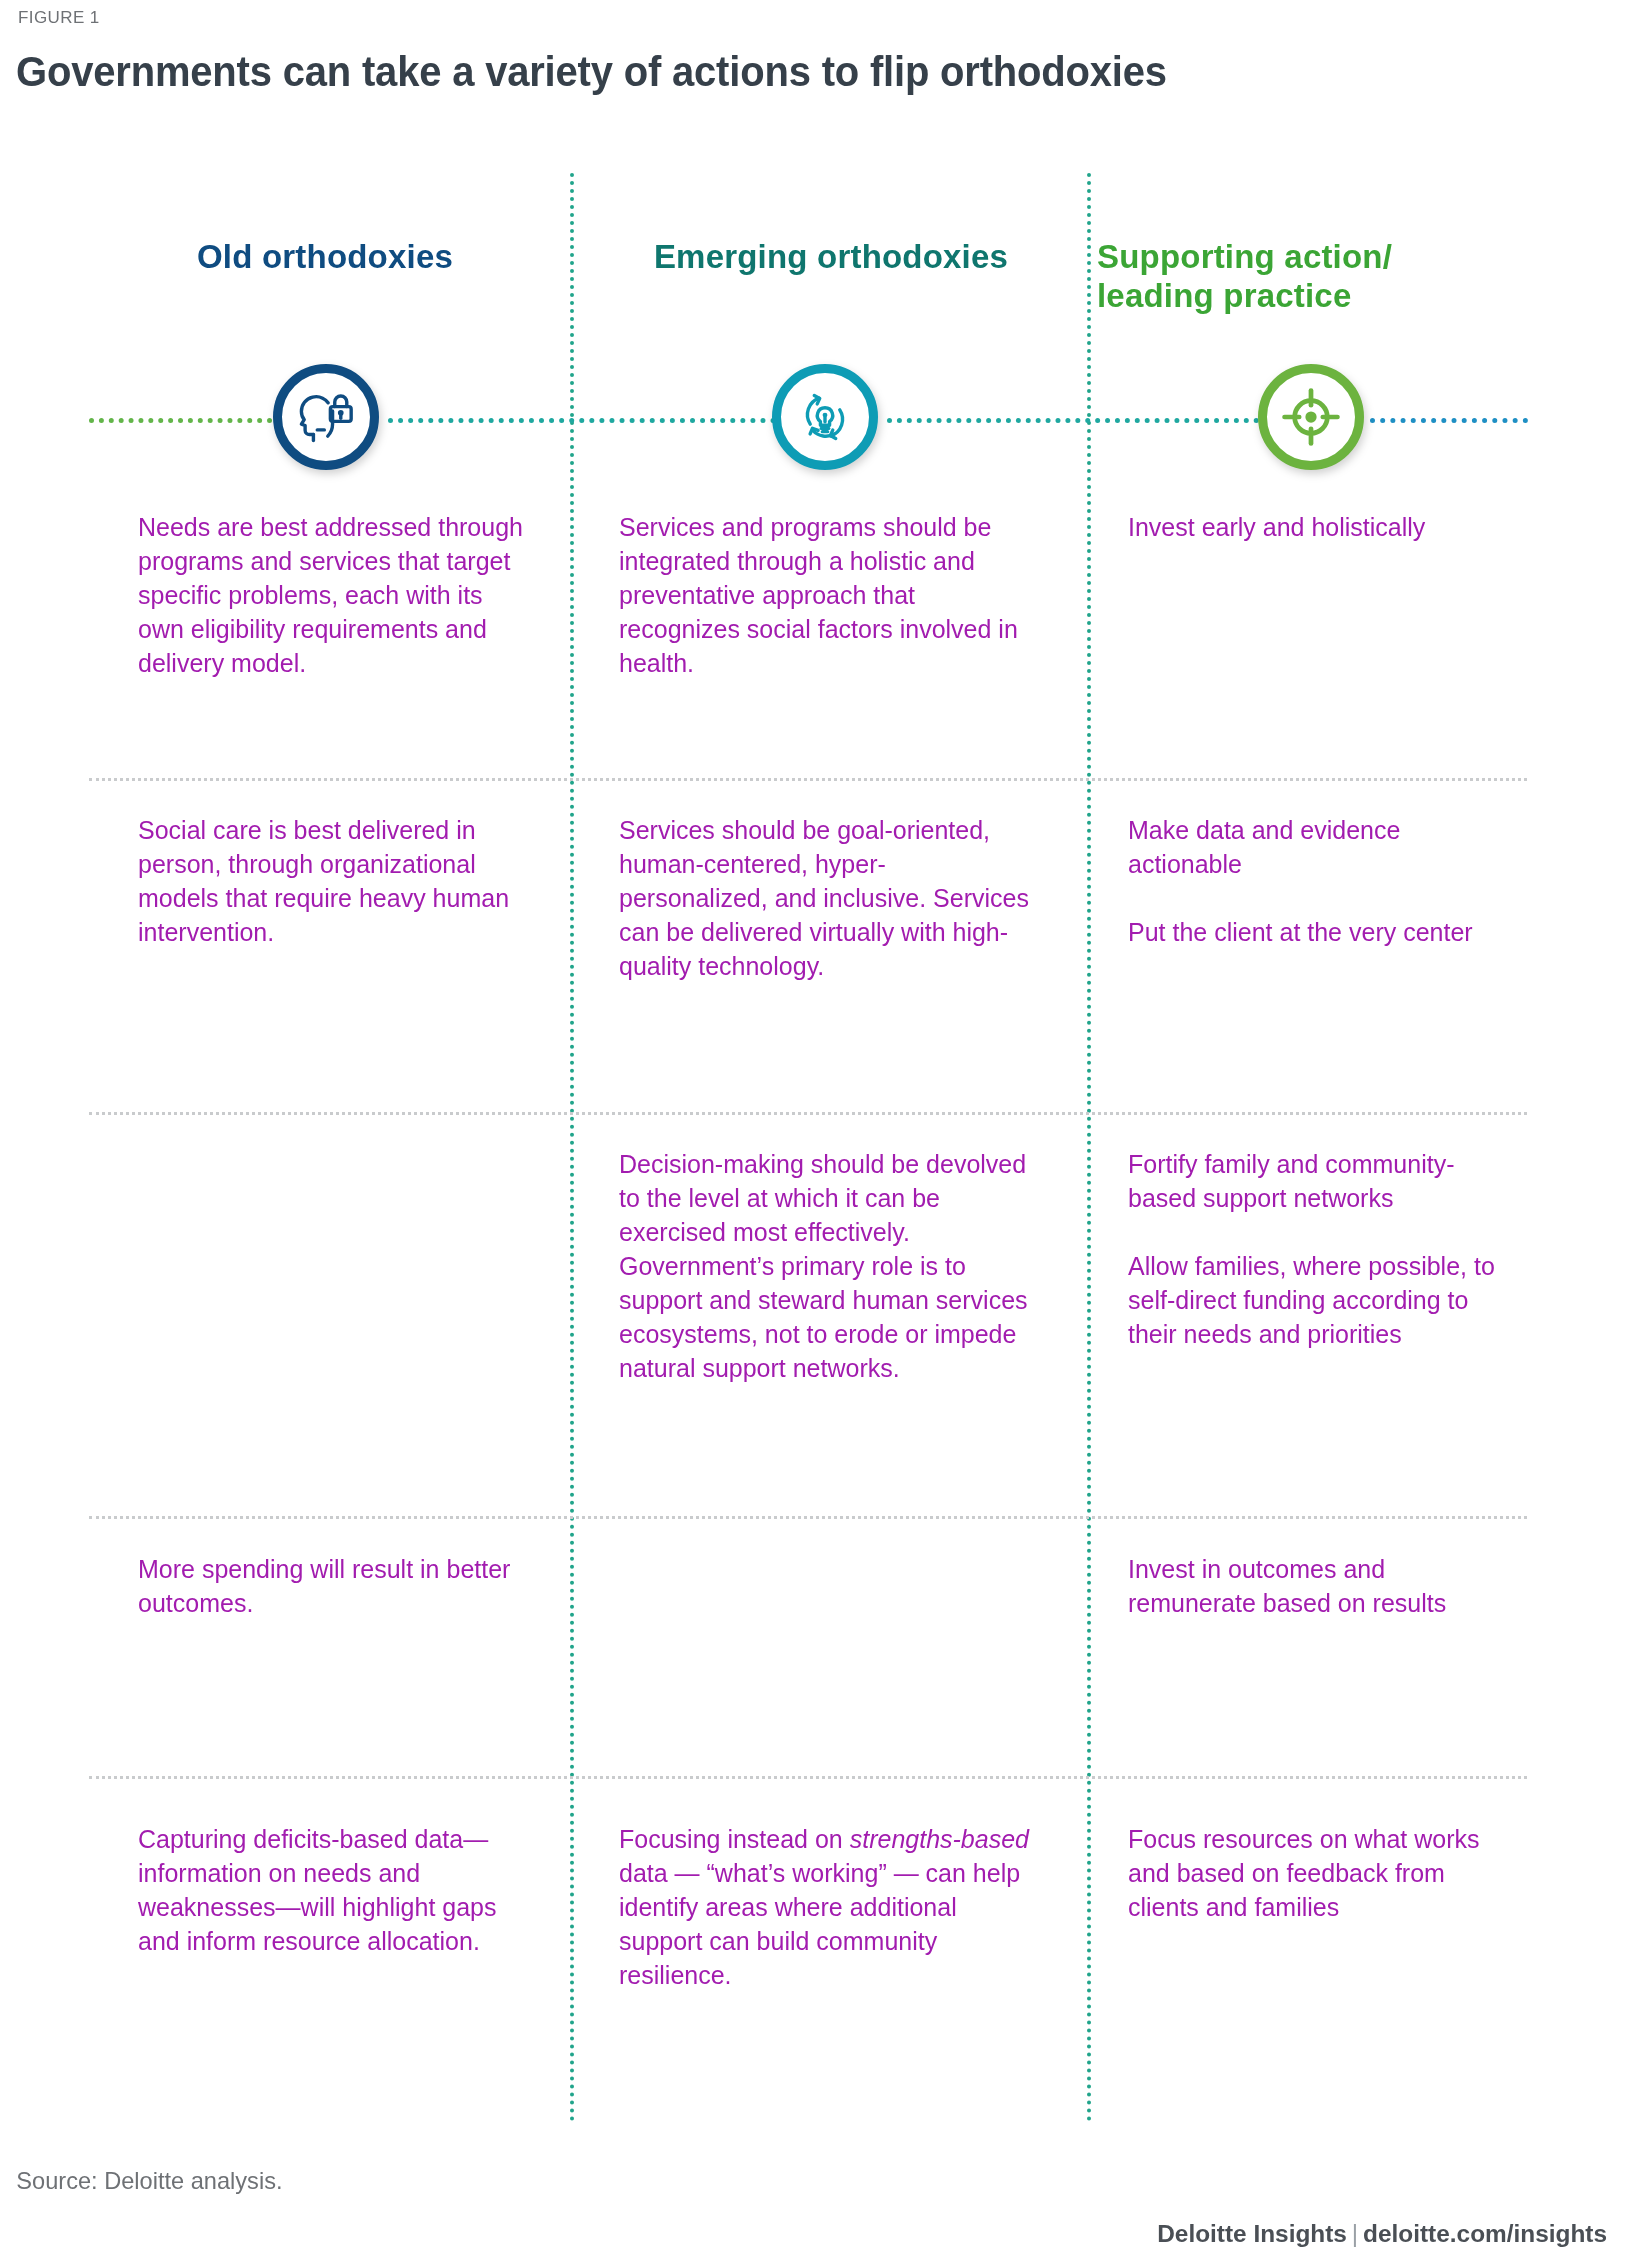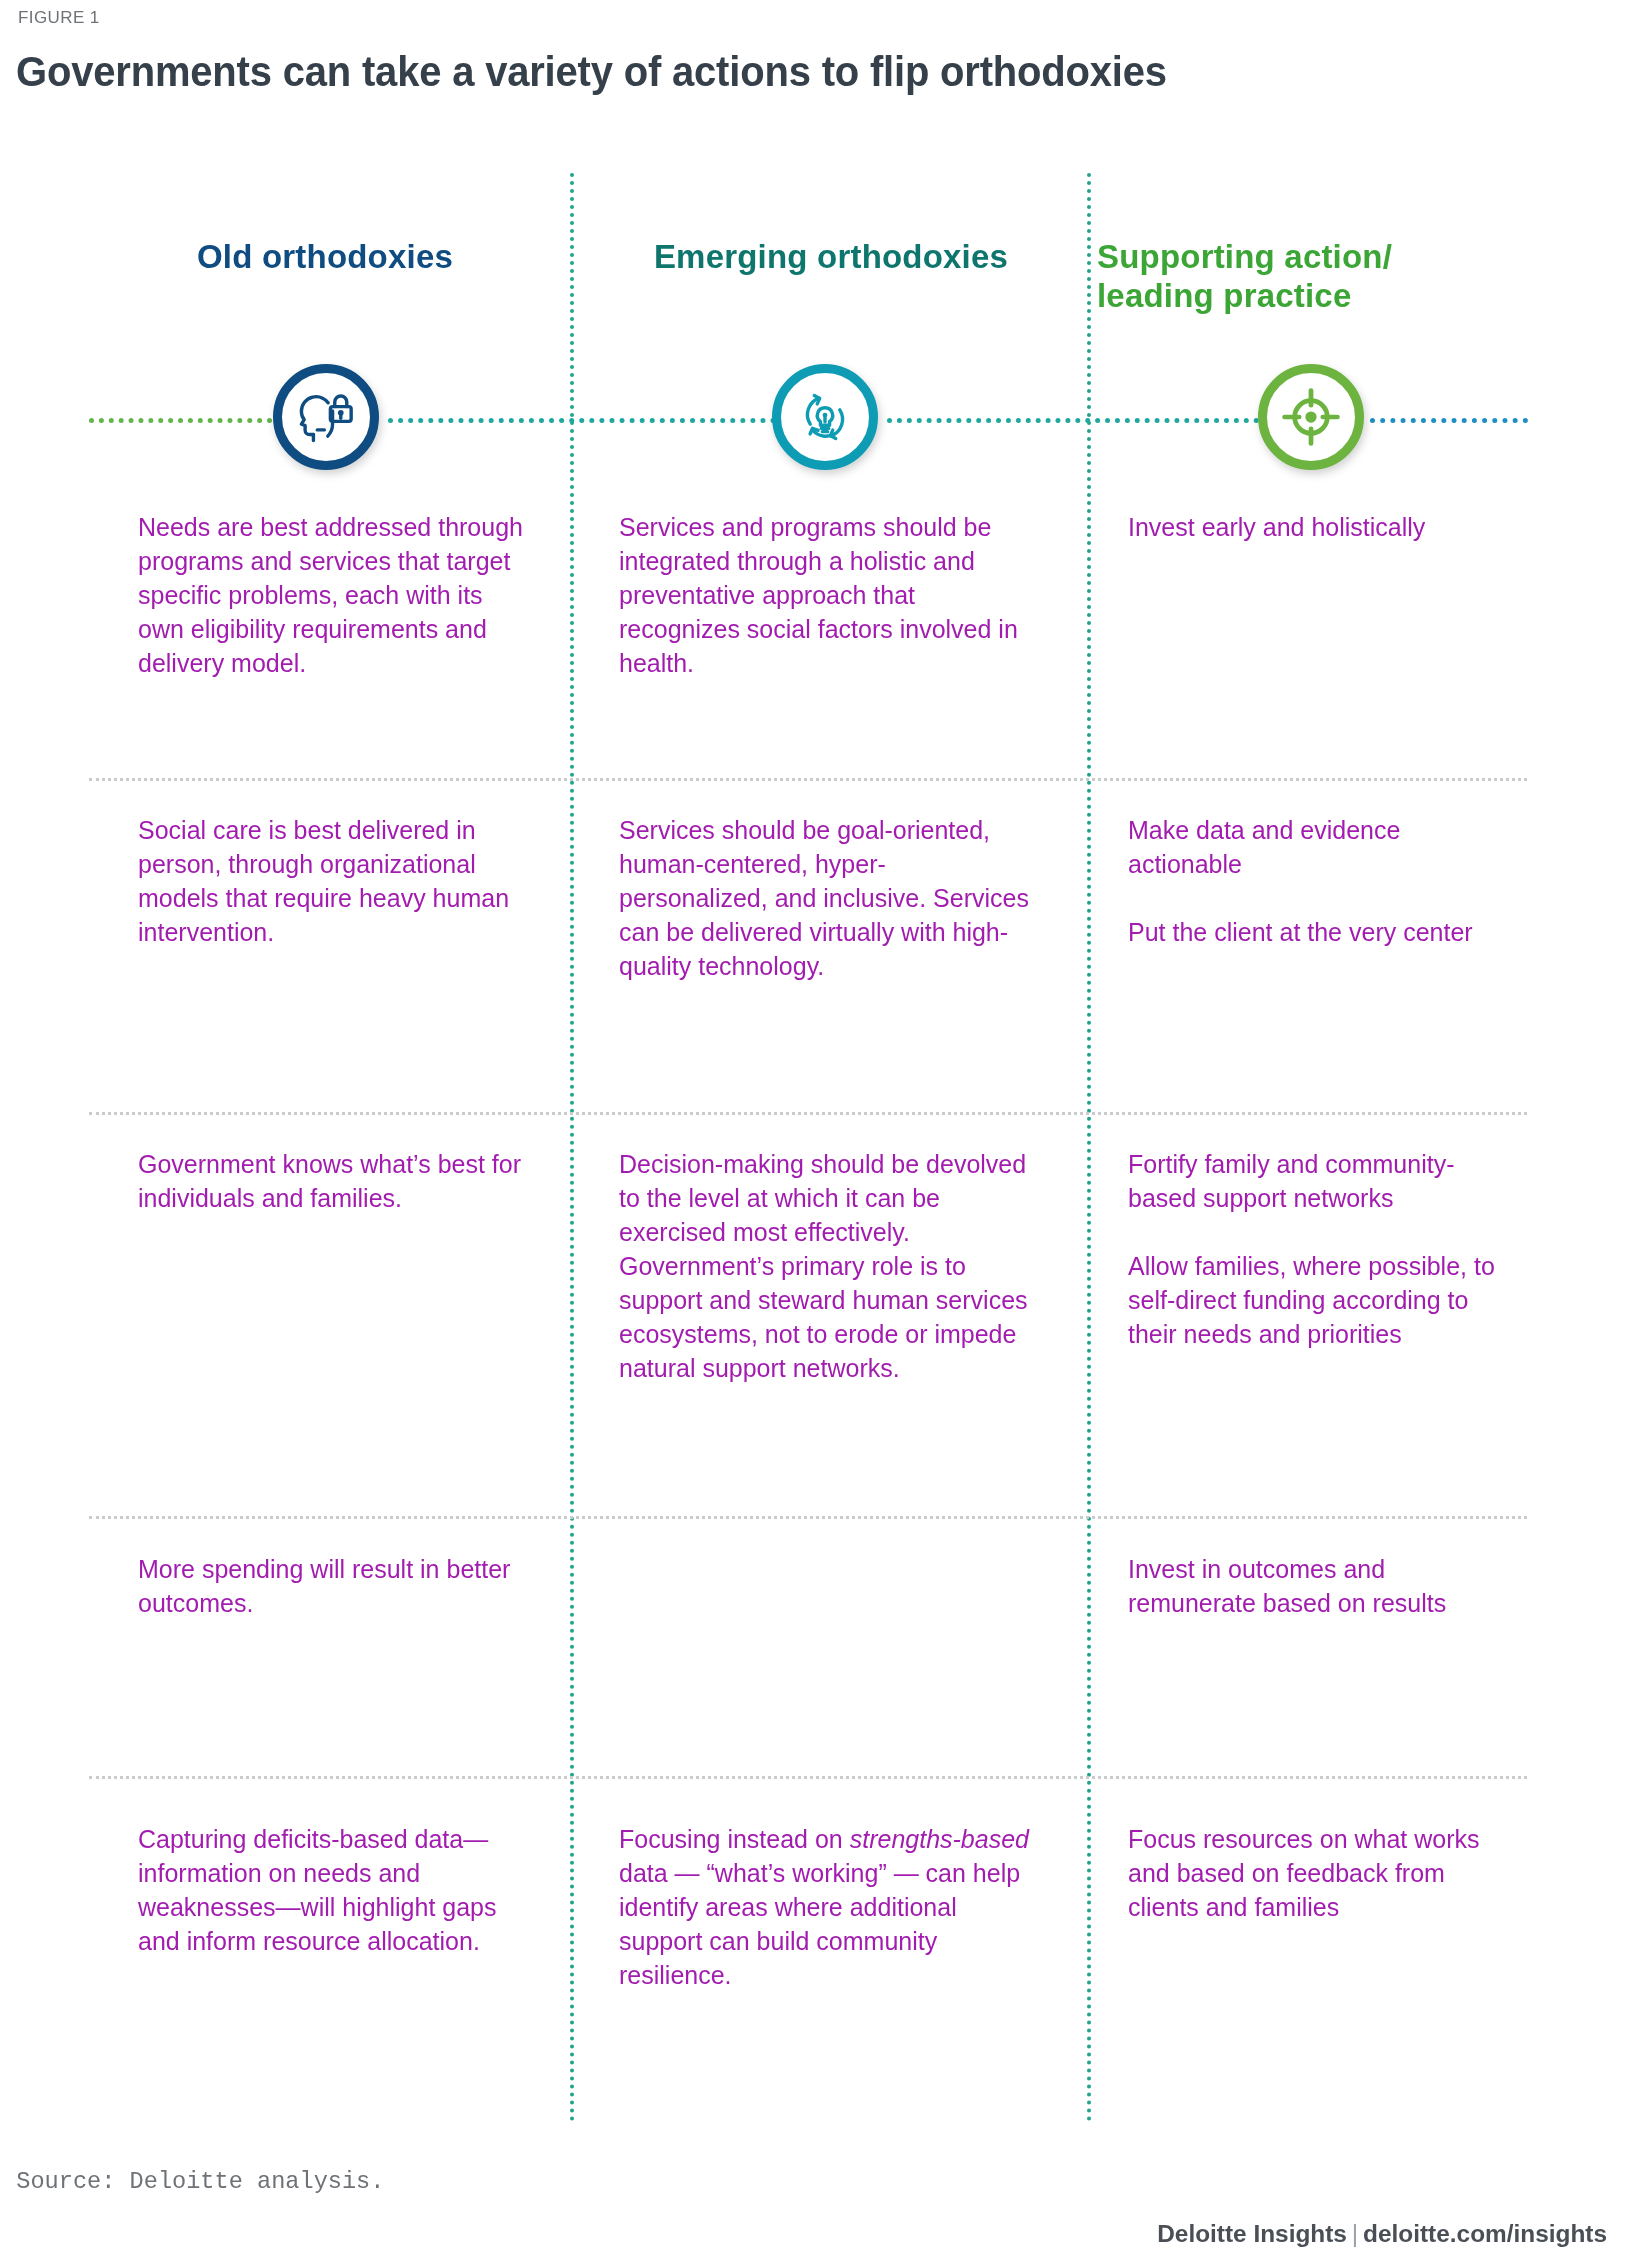--- a/index.html
+++ b/index.html
@@ -127,21 +127,21 @@
   .col2 { left: 619px;  width: 414px; }
   .col3 { left: 1128px; width: 382px; }
 
   
   .source {
     position: absolute;
     left: 16.3px;
     top: 2168px;
     font-size: 23.6px;
     color: #6E7175;
-    font-family: Liberation Mono, monospace;
+    font-family: Liberation Sans, sans-serif;
   }
   .brand {
     position: absolute;
     right: 18px;
     top: 2212px;
     font-size: 24.4px;
     font-weight: bold;
     color: #4A4F55;
     font-family: "Liberation Sans Narrow", "Liberation Sans", sans-serif;
     white-space: nowrap;
@@ -231,23 +231,20 @@
     <p>Social care is best delivered in person, through organizational models that require heavy human intervention.</p>
   </div>
   <div class="cell col3" style="top:813px;">
     <p>Make data and evidence actionable</p>
     <p>Put the client at the very center</p>
   </div>
   <div class="cell col2" style="top:813px;">
     <p>Services should be goal-oriented, human-centered, hyper-personalized, and inclusive. Services can be delivered virtually with high-quality technology.</p>
   </div>
 
-  <div class="cell col1" style="top:1147px;">
-    <p>Government knows what’s best for individuals and families.</p>
-  </div>
   <div class="cell col2" style="top:1147px;">
     <p>Decision-making should be devolved to the level at which it can be exercised most effectively. Government’s primary role is to support and steward human services ecosystems, not to erode or impede natural support networks.</p>
   </div>
   <div class="cell col3" style="top:1147px;">
     <p>Fortify family and community-based support networks</p>
     <p>Allow families, where possible, to self-direct funding according to their needs and priorities</p>
   </div>
 
   <div class="cell col1" style="top:1552px;">
     <p>More spending will result in better outcomes.</p>

